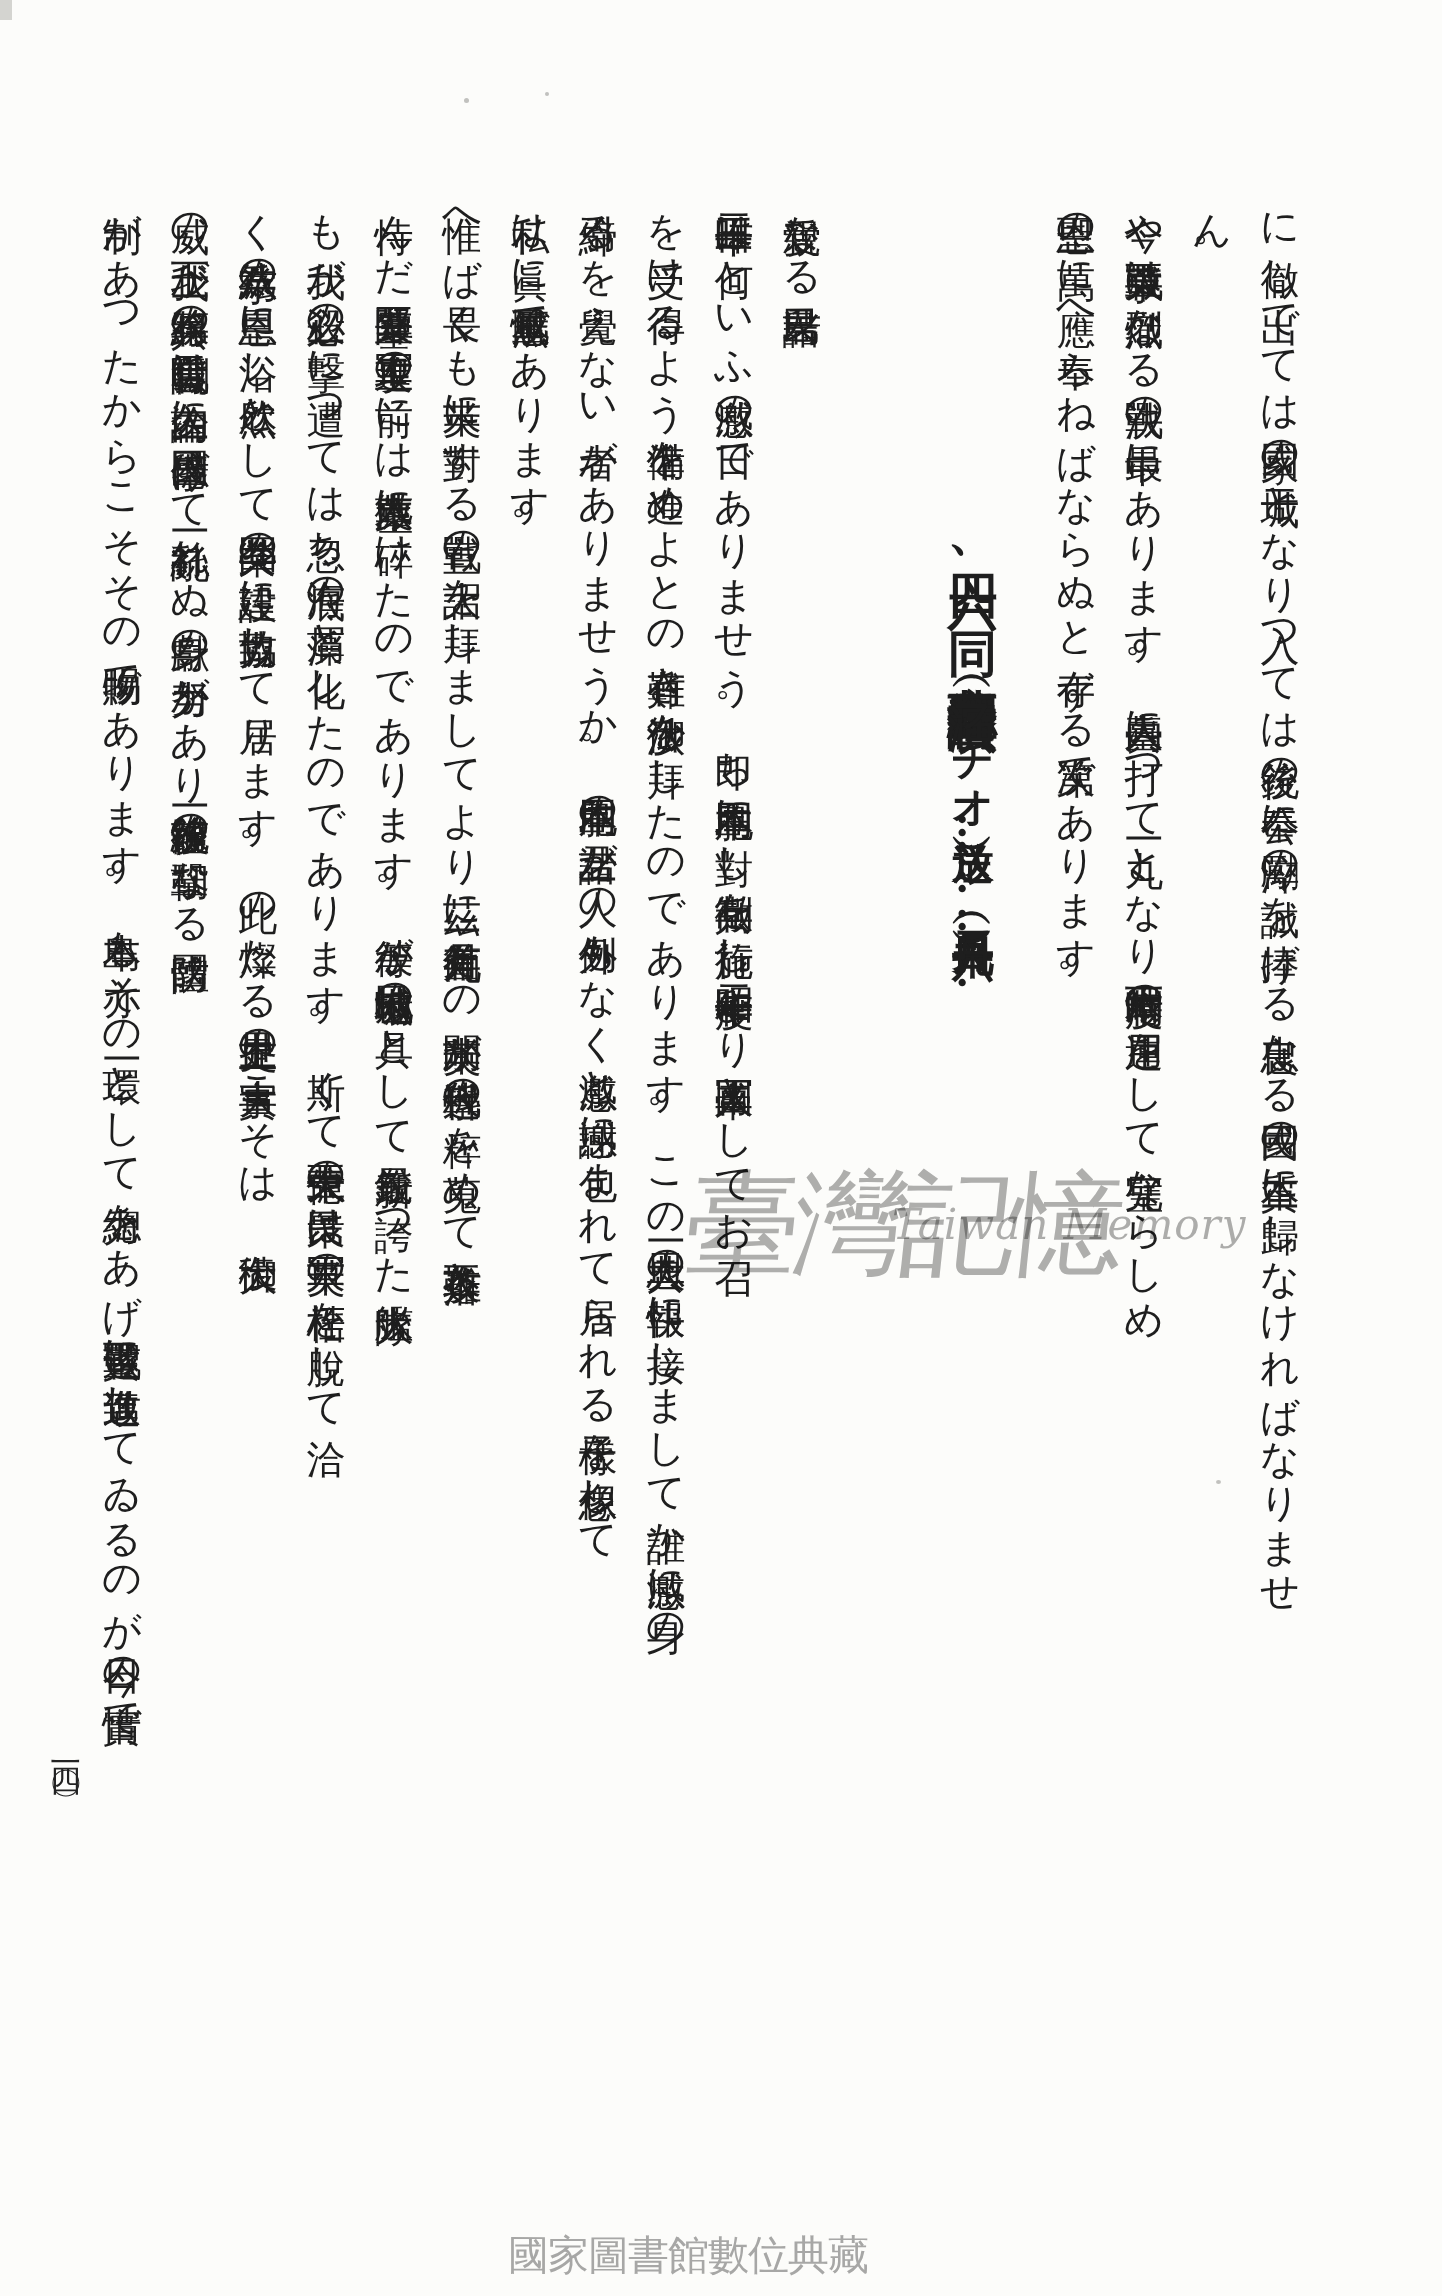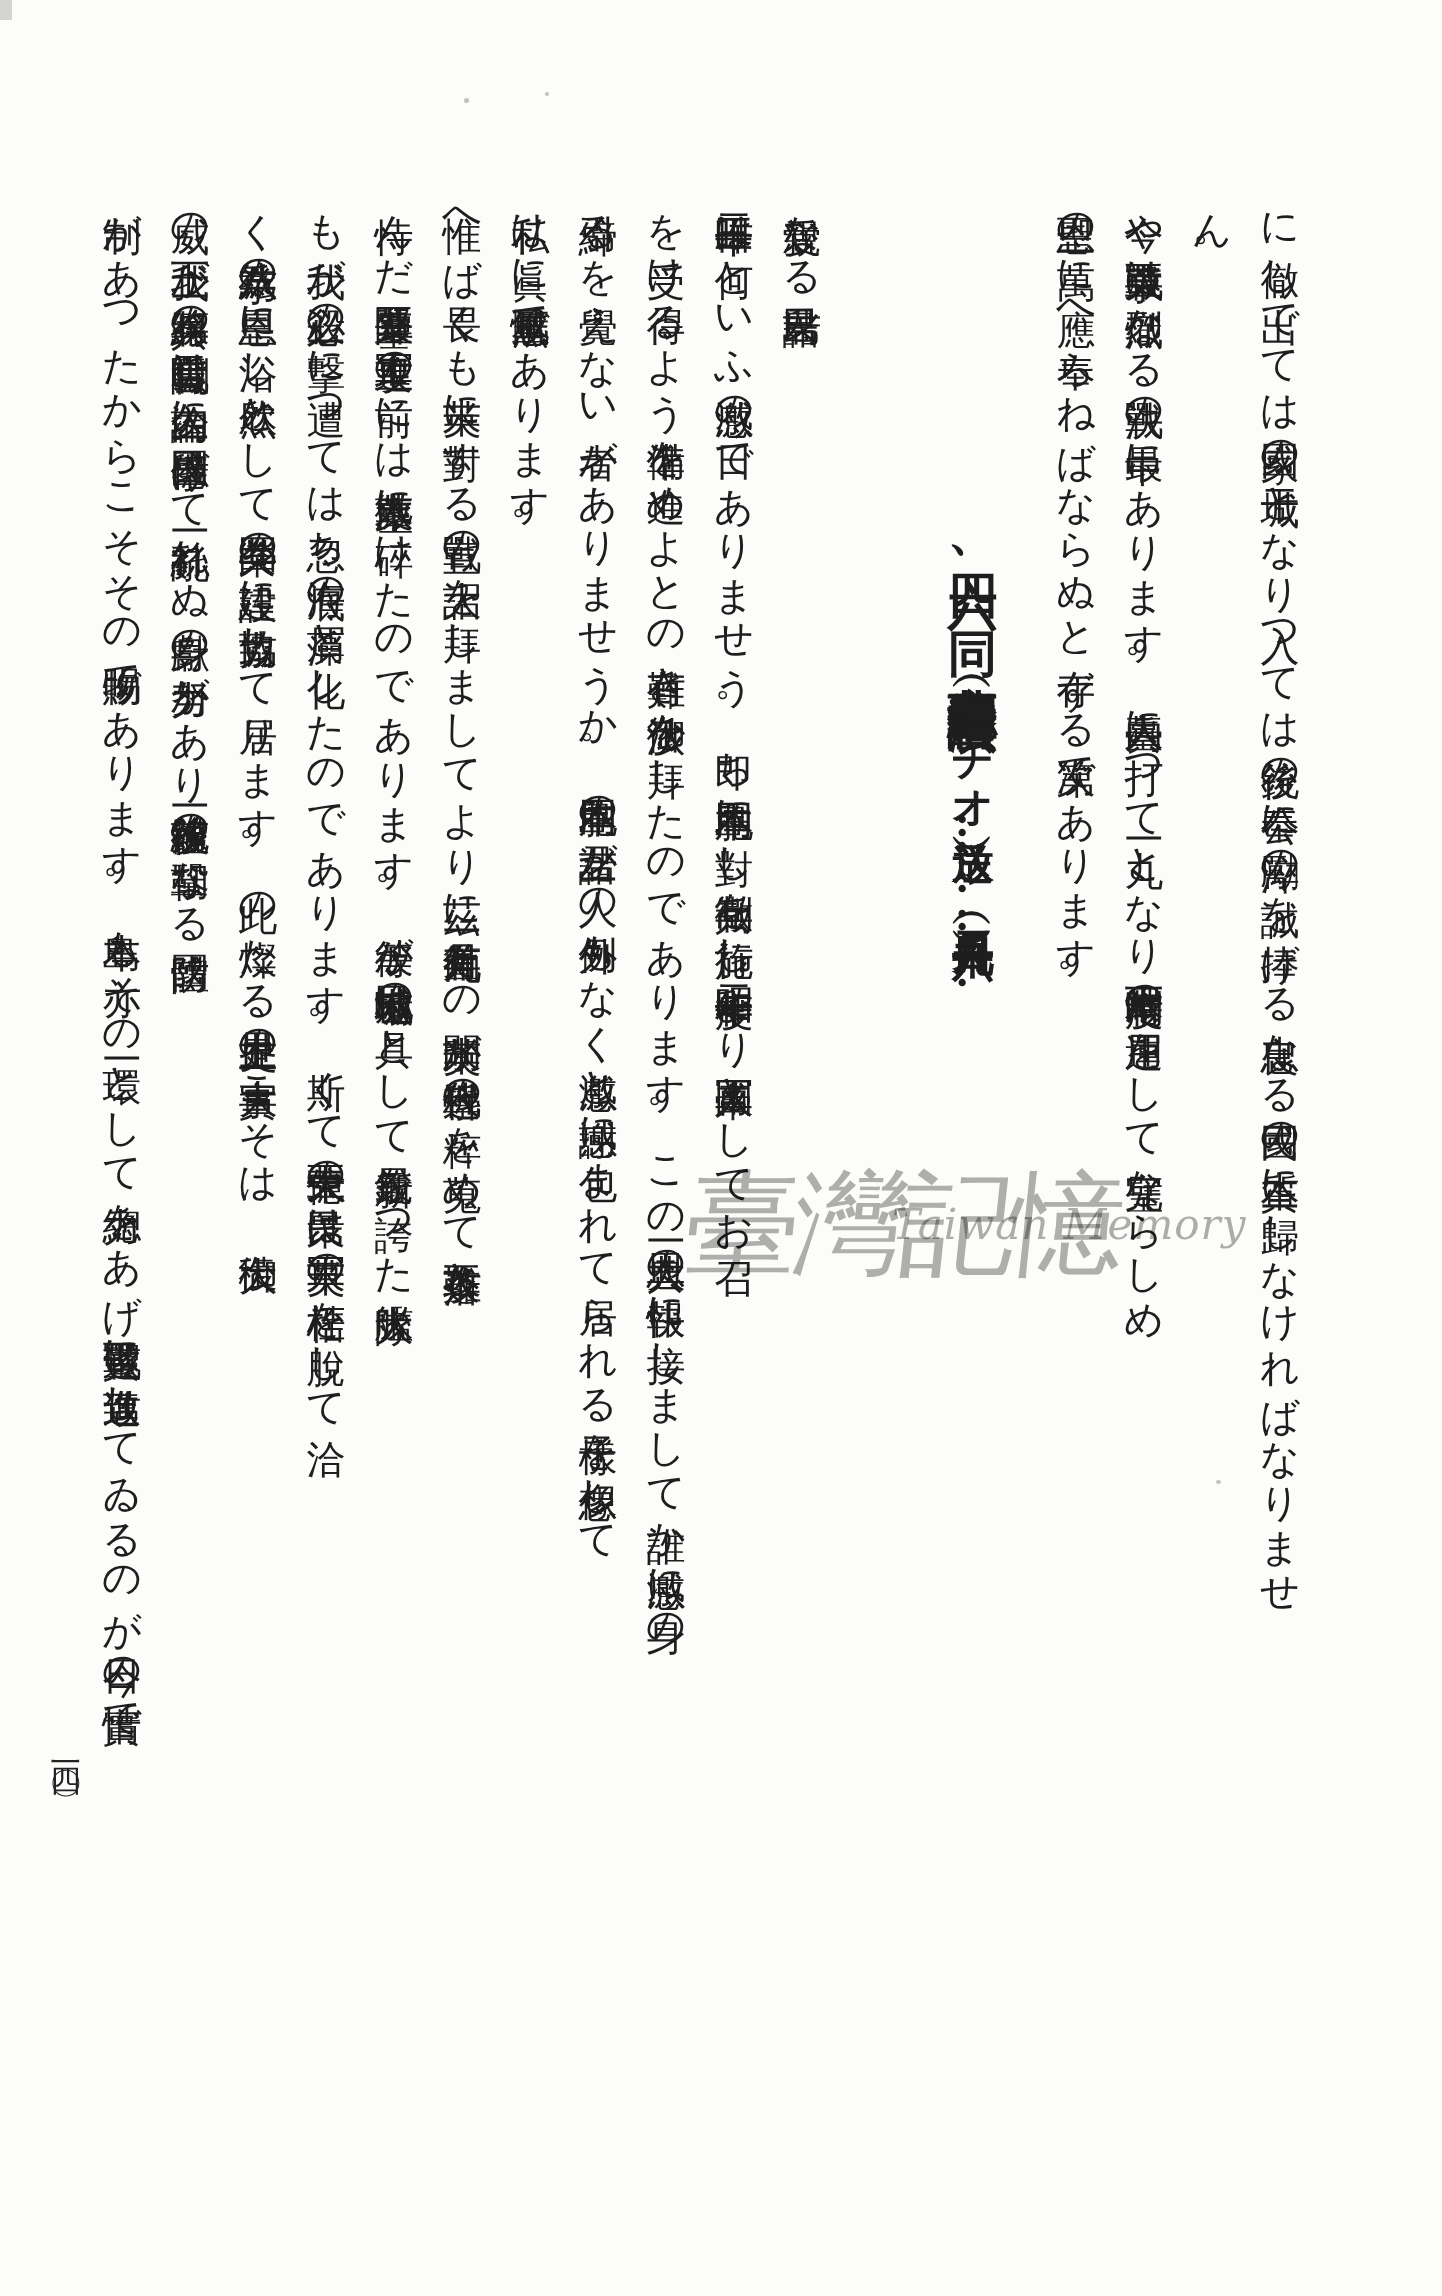--- a/index.html
+++ b/index.html
@@ -76,20 +76,21 @@
       <div class="tcol">も我が必殺の一撃に遭つては忽ち海底の藻屑と化したのであります。斯くて大東亞十億の民衆は米英軍の桎梏を脫して洽</div>
       <div class="tcol">く八紘爲宇の皇恩に浴し欣然として共榮圈の建設に協力致して居ります。此の燦たる世界史上の一大事實こそは　大御稜</div>
       <div class="tcol">威の下我が第一線將兵の勇戰奮鬪は勿論內に一億國民擧げて一絲亂れぬ獻身の努力があり前線銃後一體の鞏靱なる國防體</div>
       <div class="tcol">制があつたからこそその賜物であります。本島も亦その一環として總力をあげ聖戰貫遂に邁進致してゐるのが今日の實情で</div>
     </div>
 
   <div class="wm wm-center">臺灣記憶</div>
 
   <div class="wm wm-center-en">Taiwan Memory</div>
 
+  <div class="wm wm-bottom">國家圖書館數位典藏</div>
 
   <div class="page-number">四〇一</div>
 
   <div class="corner-mark"></div>
   <div class="speck" style="left:464px;top:98px;width:5px;height:5px"></div>
   <div class="speck" style="left:545px;top:92px;width:4px;height:4px"></div>
   <div class="speck" style="left:1216px;top:1480px;width:5px;height:4px"></div>
 
 </div>
 

